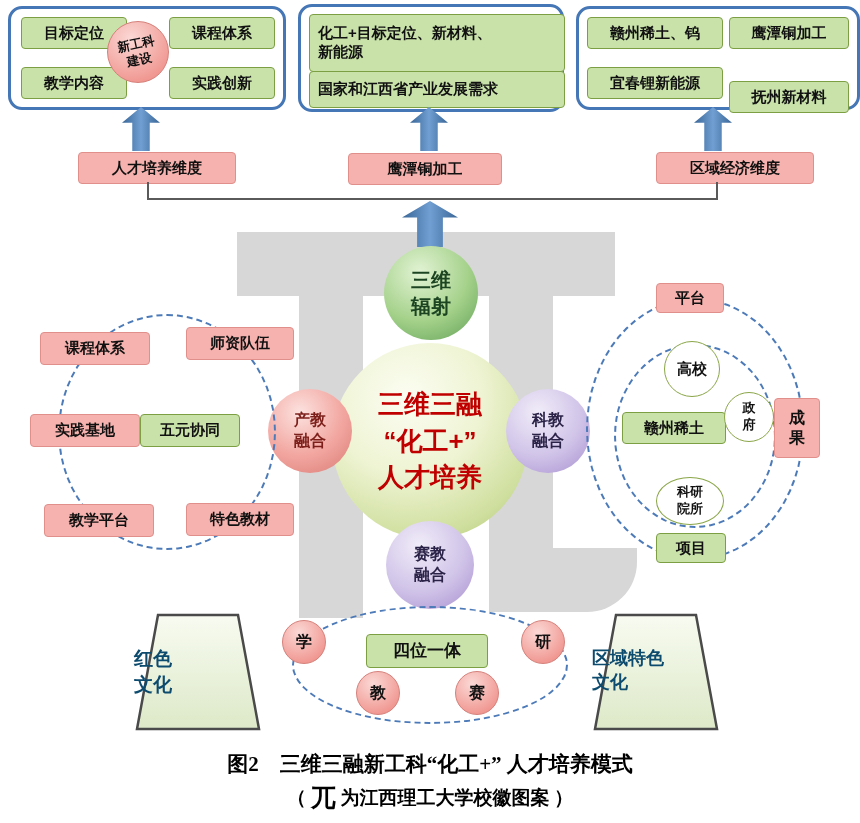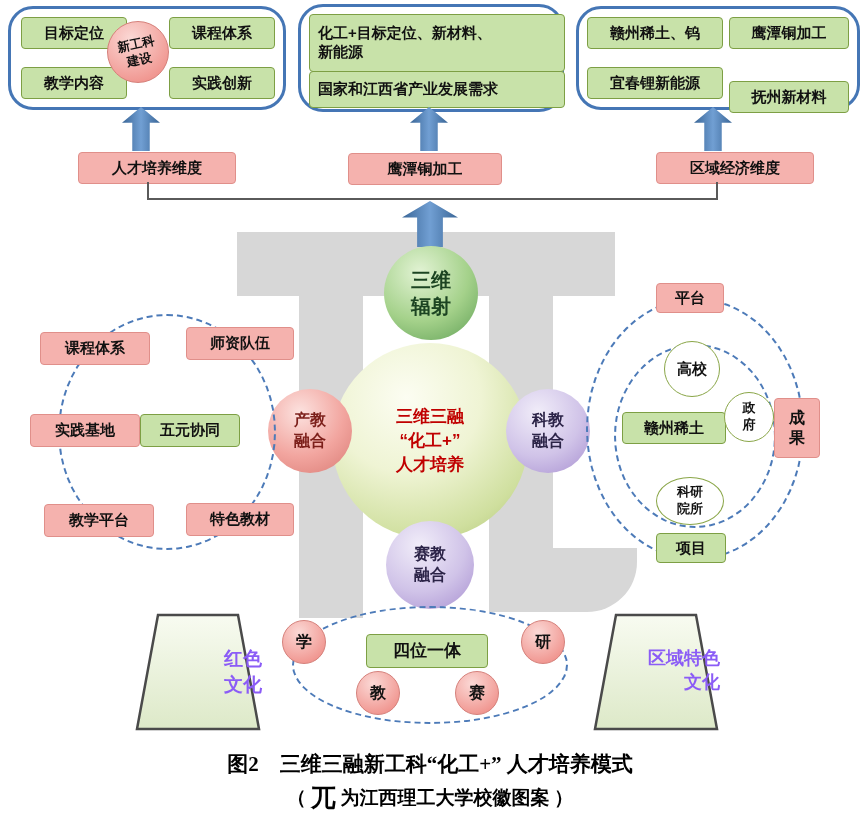--- a/index.html
+++ b/index.html
@@ -1,41 +1,41 @@
 <!DOCTYPE html>
 <html><head>
 <meta charset="utf-8">
 <style>
   html,body{margin:0;padding:0}
   body{font-family:"Liberation Sans","DejaVu Sans",sans-serif;background:#fff;color:#111}
   #canvas{position:relative;width:860px;height:823px;background:#fff;overflow:hidden}
   .abs{position:absolute}
   .pre{white-space:pre-line}
-  .panel{position:absolute;background:#fff;border:3px solid #4576b5;border-radius:25px}
+  .panel{position:absolute;background:#fff;border:3px solid #4576b5;border-radius:14px}
   .gbox,.pbox{position:absolute;display:flex;align-items:center;justify-content:center;text-align:center;
     font-weight:700;font-size:15px;line-height:1.25;border-radius:4px;color:#111}
   .gbox{background:#c8e2a9;border:1px solid #7d9f44}
   .pbox{background:#f5b2ae;border:1px solid #e08f8a}
   .left-align{justify-content:flex-start !important;text-align:left !important;padding:2px 8px}
   .arrow{position:absolute;clip-path:polygon(50% 0,100% 36%,73% 36%,73% 100%,27% 100%,27% 36%,0 36%);
     background:linear-gradient(90deg,#3a6697 0%,#719fd3 50%,#3a6697 100%)}
   .dashed{position:absolute;border:2px dashed #4c7ab8;border-radius:50%}
   .circ{position:absolute;border-radius:50%;display:flex;align-items:center;justify-content:center;
     text-align:center;font-weight:700;line-height:1.3;color:#111}
   .badge{background:radial-gradient(circle at 38% 28%,#fbd9d6 0%,#f0948e 80%);border:1px solid #d5807a}
   .core{background:radial-gradient(circle at 38% 28%,#fcfdf2 0%,#eff4d4 40%,#cfdf9e 75%,#aabf70 100%);
-    color:#c00000;font-size:17px;line-height:1.42}
+    color:#c00000;font-size:26px;line-height:1.42}
   .radiate{background:radial-gradient(circle at 38% 28%,#e2f3d4 0%,#a4d18a 55%,#5f9f55 100%);color:#1c4422;font-size:20px}
   .fuse-pink{background:radial-gradient(circle at 38% 28%,#fce2df 0%,#f2a59f 55%,#d97b74 100%);color:#7c1f1a;font-size:16px}
   .fuse-purple{background:radial-gradient(circle at 38% 28%,#f1edf9 0%,#d0c3e8 55%,#a78fd0 100%);color:#2b2347;font-size:16px}
   .dot{background:radial-gradient(circle at 38% 28%,#fbd9d6 0%,#f0948e 80%);border:1px solid #d5807a;font-size:16px}
   .oline{background:#fff;border:1.6px solid #8aa648;font-size:14px}
   .hline,.vline{position:absolute;background:#5a5a5a}
   .wm{position:absolute;background:#d7d7d7}
-  .trap-label{position:absolute;text-align:right;font-weight:700;font-size:19px;line-height:1.35;color:#8b5cf6}
+  .trap-label{position:absolute;text-align:left;font-weight:700;font-size:19px;line-height:1.35;color:#0c4a6e}
   .caption{position:absolute;width:860px;text-align:center;font-family:"Liberation Serif","DejaVu Serif",serif;
     font-weight:700;color:#000}
   .logo-glyph{font-size:25px;font-weight:700;vertical-align:-2px}
 </style>
 </head>
 <body>
 
 <div id="canvas">
 
   <div>

